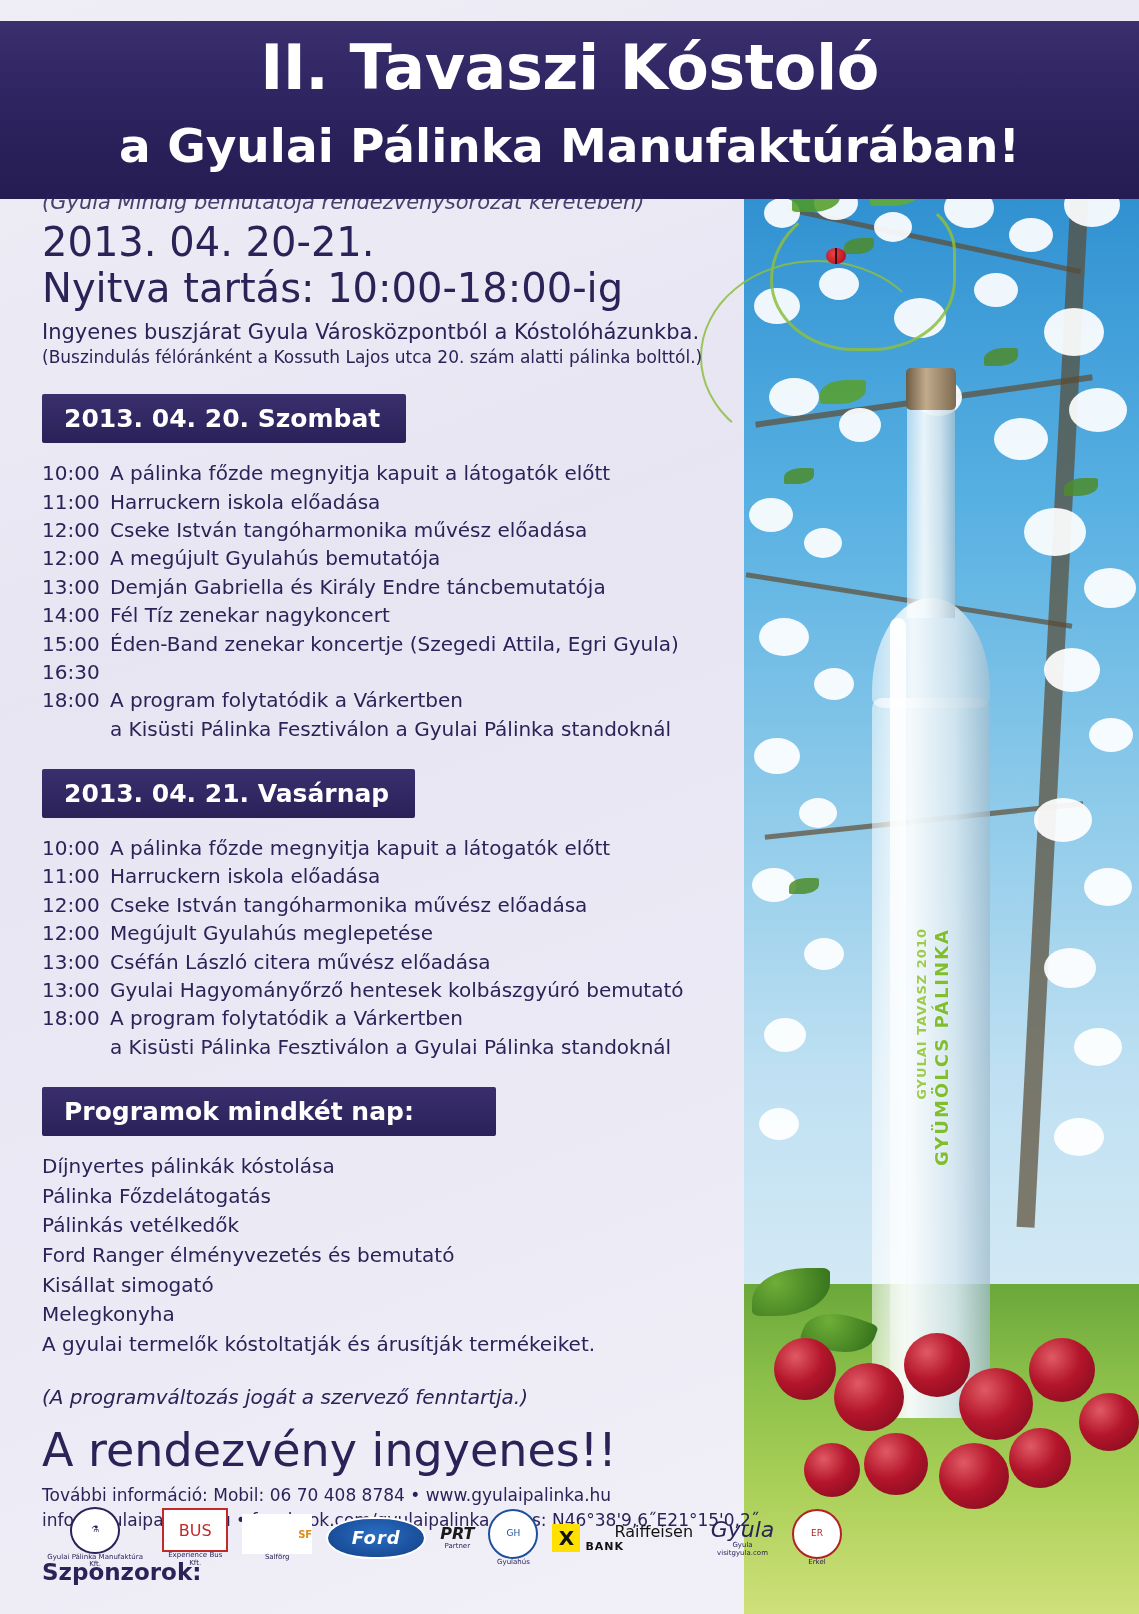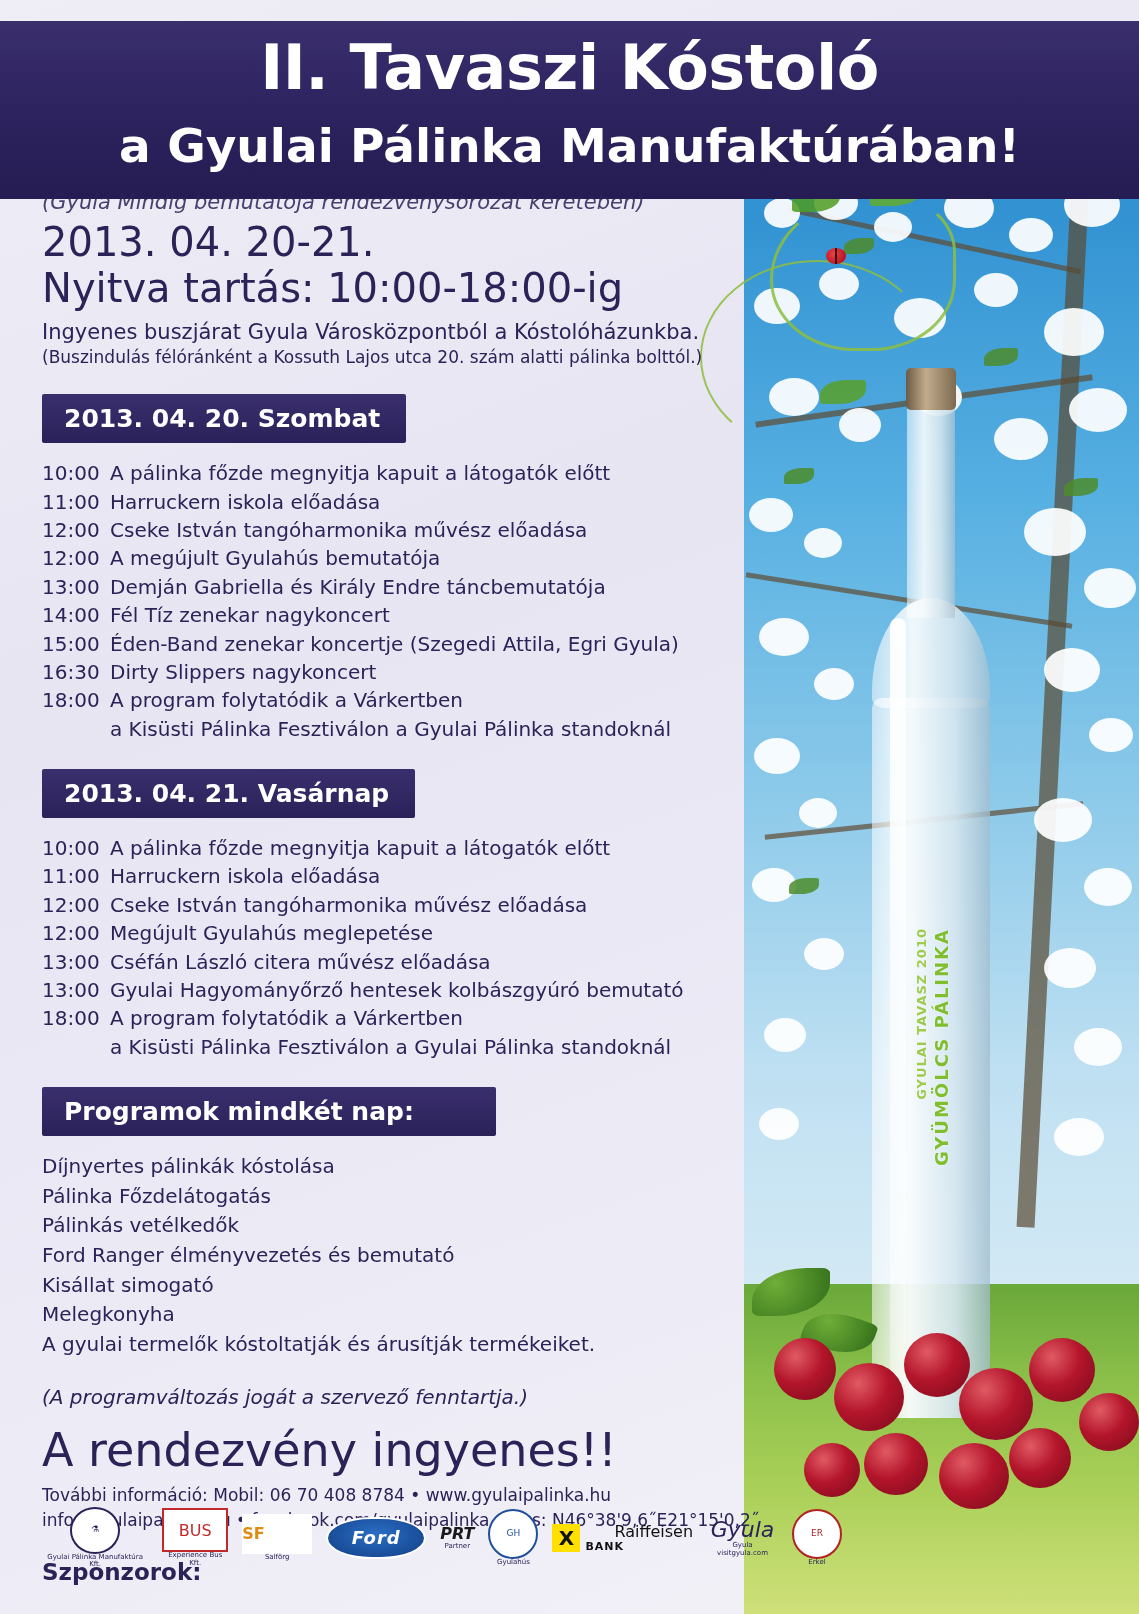--- a/index.html
+++ b/index.html
@@ -344,22 +344,22 @@
     background: #ffffff;
     border: 2px solid #c22a2a;
     border-radius: 0;
     display: flex; align-items: center; justify-content: center;
     font-size: 16px;
     color: #c22a2a;
   }
   .green-mark {
     width: 70px; height: 40px;
     background: #ffffff;
-    display: flex; align-items: center; justify-content: flex-start;
-    font-size: 16px; font-weight: bold;
+    display: flex; align-items: center; justify-content: flex-end;
+    font-size: 10px; font-weight: bold;
     color: #e08b12;
   }
   .script-mark {
     font-size: 22px;
     font-style: italic;
     color: #2b2358;
   }
   .dark-mark {
     font-size: 16px;
     font-weight: bold;
@@ -519,21 +519,20 @@
       <li>
           <span class="t">14:00</span>
           <span>Fél Tíz zenekar nagykoncert</span>
         </li>
       <li>
           <span class="t">15:00</span>
           <span>Éden-Band zenekar koncertje (Szegedi Attila, Egri Gyula)</span>
         </li>
       <li>
           <span class="t">16:30</span>
-          <span>Dirty Slippers nagykoncert</span>
         </li>
       <li>
           <span class="t">18:00</span>
           <span>A program folytatódik a Várkertben</span>
         </li>
       <li class="cont">a Kisüsti Pálinka Fesztiválon a Gyulai Pálinka standoknál</li>
     </ul>
 
     <div class="sect-head">2013. 04. 21. Vasárnap</div>
     <ul class="prog-list">

